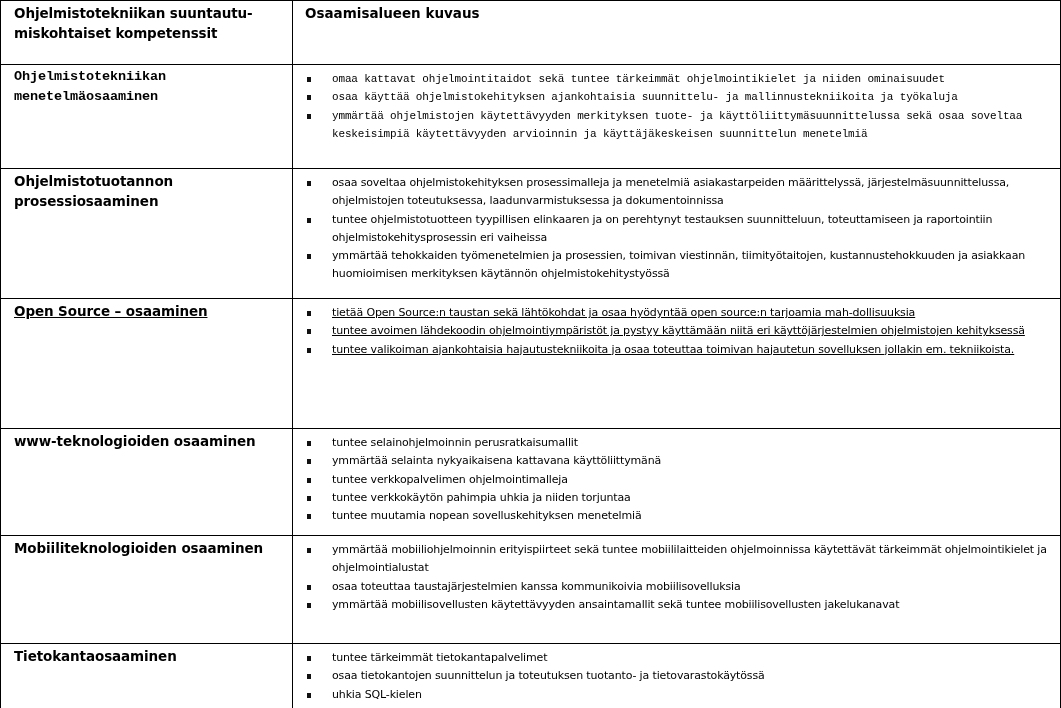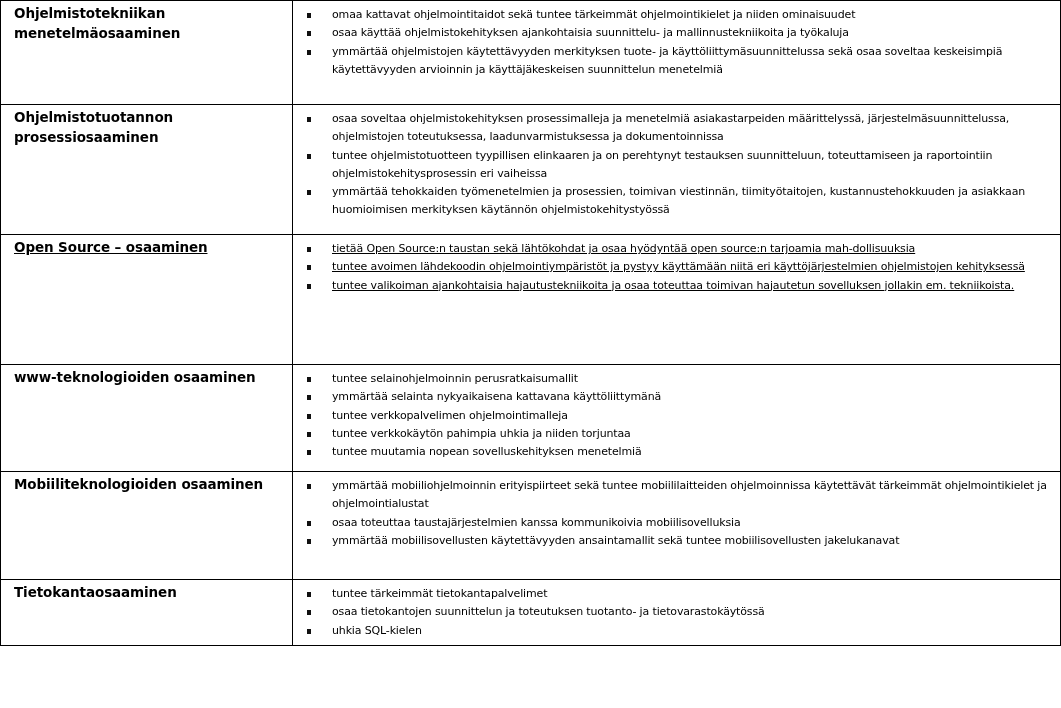--- a/index.html
+++ b/index.html
@@ -43,36 +43,43 @@
       letter-spacing: -0.15px;
     }
     ul.items li .bullet {
       position: absolute;
       left: 14px;
       top: 7px;
       width: 4px; height: 5px;
       background: #111;
     }
     tr.r0 { height: 64px; }
-    tr.r1 { height: 104px; }
+    tr.r1 { height: 104px; font-family: Liberation Mono, monospace; }
     tr.r2 { height: 130px; }
     tr.r3 { height: 130px; text-decoration: underline; }
     tr.r4 { height: 107px; margin-left: 48px; }
     tr.r5 { height: 108px; }
     tr.r6 { height: 66px; }
   </style>
 </head>
 <body>
 
 <table class="comp">
   <colgroup>
       <col class="c1">
       <col class="c2">
     </colgroup>
   <tbody>
+      <tr class="r0">
+    <td class="left">
+      <div>Ohjelmistotekniikan suuntautu-</div>
+      <div>miskohtaiset kompetenssit</div>
+    </td>
+    <td class="hdr-right">Osaamisalueen kuvaus</td>
+  </tr>
   <tr class="r1">
         <td class="left">
           <div>Ohjelmistotekniikan</div>
           <div>menetelmäosaaminen</div>
         </td>
         <td>
           <ul class="items">
             <li><span class="bullet"></span><span>omaa kattavat ohjelmointitaidot sekä tuntee tärkeimmät ohjelmointikielet ja niiden ominaisuudet</span></li>
             <li><span class="bullet"></span><span>osaa käyttää ohjelmistokehityksen ajankohtaisia suunnittelu- ja mallinnustekniikoita ja työkaluja</span></li>
             <li><span class="bullet"></span><span>ymmärtää ohjelmistojen käytettävyyden merkityksen tuote- ja käyttöliittymäsuunnittelussa sekä osaa soveltaa keskeisimpiä käytettävyyden arvioinnin ja käyttäjäkeskeisen suunnittelun menetelmiä</span></li>

